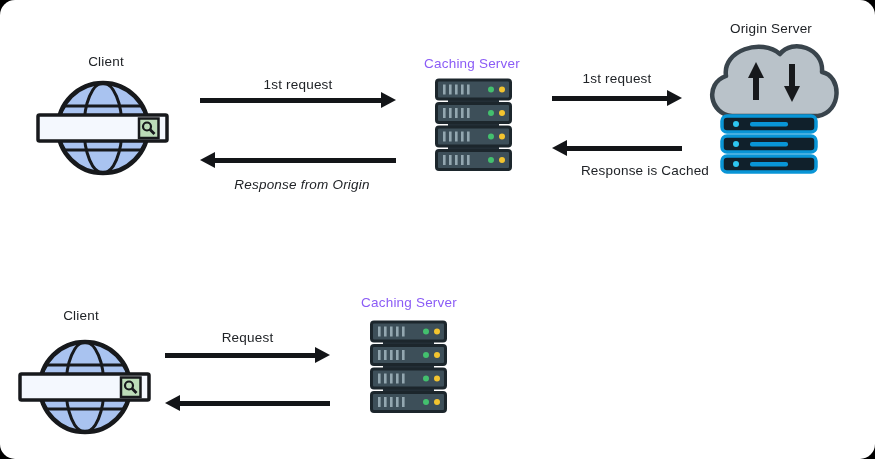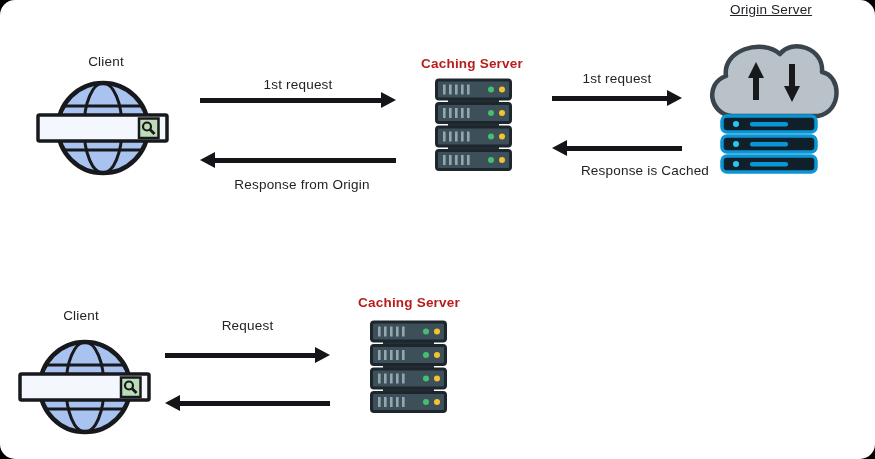--- a/index.html
+++ b/index.html
@@ -4,21 +4,21 @@
 <style>
   * { margin:0; padding:0; box-sizing:border-box; }
   html,body { width:875px; height:459px; }
   body { background:#000; font-family:"Liberation Sans", sans-serif; }
   .page { position:absolute; inset:0; width:875px; height:459px;
           background:#ffffff; border-radius:15px; overflow:hidden; }
   .canvas { position:absolute; inset:0; }
 
   .lbl { position:absolute; text-align:center; font-size:13.5px;
          color:#202327; letter-spacing:.2px; white-space:nowrap; }
-  .lbl.red { color:#b91c1c;font-weight:bold; }
+  .lbl.red { color:#8b5cf6; }
 
   .icon { position:absolute; }
   .icon svg { display:block; }
 
   
   .arrow { position:absolute; height:16px; }
   .arrow::before { content:""; position:absolute; top:5.5px; height:5px; background:#131518; }
   .arrow.right::before { left:0; right:13px; }
   .arrow.right::after { content:""; position:absolute; right:0; top:0;
       border-top:8px solid transparent; border-bottom:8px solid transparent;
@@ -30,32 +30,32 @@
 
   
   #t-client-lbl    { left:66px;  top:54px;  width:80px; }
   #t-globe         { left:36px;  top:78px;  width:134px; height:100px; }
   #t-arrow-req1    { left:200px; top:92px;  width:196px; }
   #t-req1-lbl      { left:202px; top:77px;  width:192px; }
   #t-cache-lbl     { left:402px; top:56px;  width:140px; }
   #t-rack          { left:435px; top:78px;  width:77px;  height:93px; }
   #t-arrow-req2    { left:552px; top:90px;  width:130px; }
   #t-req2-lbl      { left:552px; top:71px;  width:130px; }
-  #t-origin-lbl    { left:706px; top:2px;  width:130px;text-decoration:underline; }
+  #t-origin-lbl    { left:706px; top:21px;  width:130px; }
   #t-origin        { left:698px; top:32px;  width:146px; height:146px; }
   #t-arrow-resp1   { left:552px; top:140px; width:130px; }
   #t-resp1-lbl     { left:565px; top:163px; width:160px; }
   #t-arrow-resp2   { left:200px; top:152px; width:196px; }
-  #t-resp2-lbl     { left:222px; top:177px; width:160px; }
+  #t-resp2-lbl     { left:222px; top:177px; width:160px;font-style:italic; }
 
   
   #b-client-lbl    { left:41px;  top:308px; width:80px; }
   #b-globe         { left:18px;  top:337px; width:134px; height:100px; }
   #b-arrow-req     { left:165px; top:347px; width:165px; }
-  #b-req-lbl       { left:165px; top:318px; width:165px; }
+  #b-req-lbl       { left:165px; top:330px; width:165px; }
   #b-cache-lbl     { left:339px; top:295px; width:140px; }
   #b-rack          { left:370px; top:320px; width:77px;  height:93px; }
   #b-arrow-resp    { left:165px; top:395px; width:165px; }
   #b-resp-lbl      { left:165px; top:413px; width:165px; }
 </style>
 </head>
 <body>
 
 <div class="page">
 <div class="canvas">

